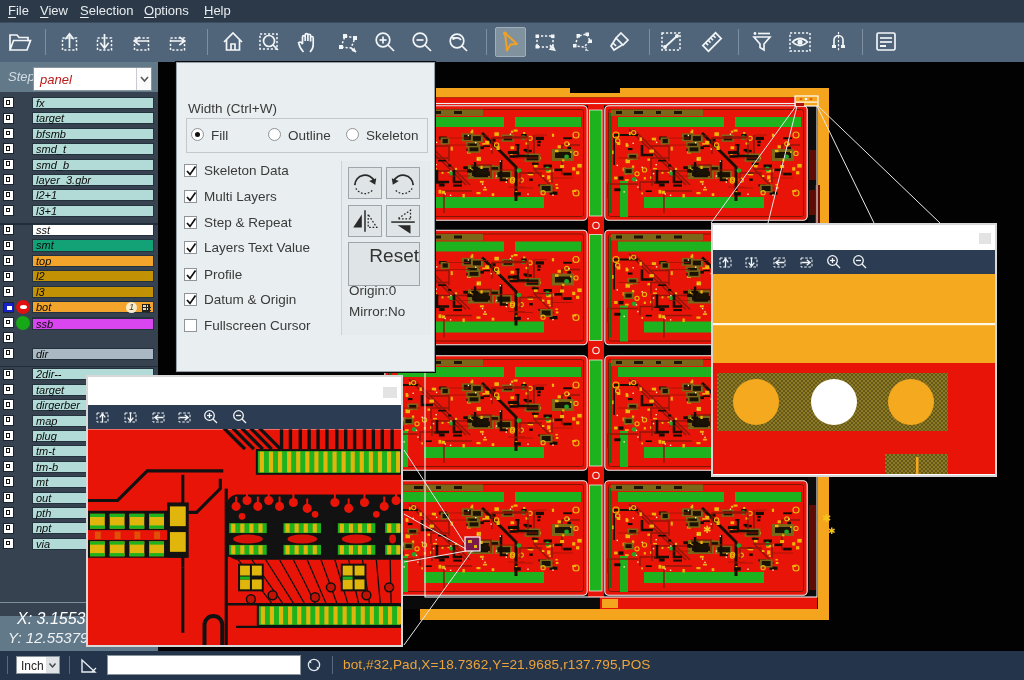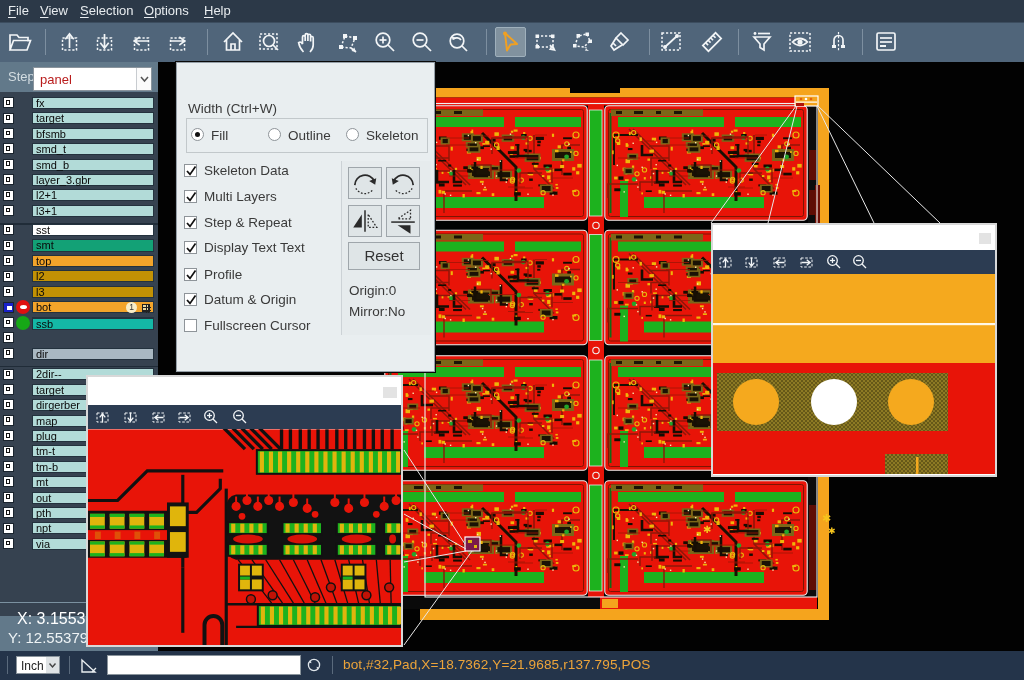--- a/index.html
+++ b/index.html
@@ -1,21 +1,21 @@
 <!DOCTYPE html>
 <html><head><meta charset="utf-8"><style>
 * { margin:0; padding:0; box-sizing:border-box; }
 body { width:1024px; height:680px; font-family:"Liberation Sans",sans-serif; overflow:hidden; background:#000; }
 #app { position:relative; width:1024px; height:680px; }
 #menubar { position:absolute; left:0; top:0; width:1024px; height:22px; background:#2c3948; color:#e8ecef; font-size:13px; }
 #menubar span { position:absolute; top:3px; }
 #menubar u { text-decoration:underline; text-underline-offset:2px; }
 #toolbar { position:absolute; left:0; top:22px; width:1024px; height:40px; background:#50657a; border-top:1px solid #3c4d5f; }
 .ti { position:absolute; }
-#sidebar { position:absolute; left:0; top:62px; width:158px; height:589px; background:#62798a; }
+#sidebar { position:absolute; left:0; top:62px; width:158px; height:589px; background:#62798a;font-style:italic; }
 #layerlist { position:absolute; left:0; top:30px; width:158px; height:524px; background:#364250; }
 .cb { position:absolute; left:3px; width:11px; height:11px; background:#fff; border:1.6px solid #1a242e; }
 .lr { position:absolute; left:32px; width:122px; height:12.2px; border:1px solid #24323e; font-size:11px; line-height:10.5px; color:#0a0a0a; padding-left:3px; }
 #canvas { position:absolute; left:158px; top:62px; width:866px; height:589px; background:#020202; }
 #statusbar { position:absolute; left:0; top:651px; width:1024px; height:29px; background:#24344a; color:#dfe5ea;text-align:right; }
 #dialog { position:absolute; left:176px; top:62px; width:259px; height:310px; background:#e9eef0; border:1px solid #96A0a8; box-shadow:0 0 0 1px #0a0a0a; font-size:13.5px; color:#3a3a3a; }
 .gbtn { position:absolute; background:#dfe5e7; border:1px solid #9fa6ab; }
 .zwin { position:absolute; border:2px solid #d8d8d8; background:#fff; }
 .ztitle { position:absolute; left:0; top:0; width:100%; height:26px; background:#fff; }
 .zbtn { position:absolute; width:14px; height:11px; background:#e3e3e3; }
@@ -544,21 +544,21 @@
             <div style="position:absolute;left:0;top:5px;width:8px;height:1px;background:#222"></div>
           </div></div>
 <div class="cb" style="top:225.0px;background:#fff">
           <div style="position:absolute;left:1.6px;top:1.6px;width:4.8px;height:4.8px;border:1.3px solid #111"></div>
         </div>
 <div style="position:absolute;left:16px;top:223.5px;width:14px;height:14px;border-radius:50%;background:#16a816;z-index:3"></div>
 <div class="lr" style="top:224.7px;background:#13a176"><span>smb</span></div>
 <div class="cb" style="top:240.4px;background:#fff">
           <div style="position:absolute;left:1.6px;top:1.6px;width:4.8px;height:4.8px;border:1.3px solid #111"></div>
         </div>
-<div class="lr" style="top:226px;background:#14b8a6"><span>ssb</span></div>
+<div class="lr" style="top:226px;background:#d946ef"><span>ssb</span></div>
 <div class="cb" style="top:255.9px;background:#fff">
           <div style="position:absolute;left:1.6px;top:1.6px;width:4.8px;height:4.8px;border:1.3px solid #111"></div>
         </div>
 <div class="lr" style="top:255.6px;background:#a9b8c2"><span>dir</span></div>
 <div style="position:absolute;left:0;top:273.6px;width:158px;height:1.5px;background:#202c38"></div>
 <div class="cb" style="top:276.6px;background:#fff">
           <div style="position:absolute;left:1.6px;top:1.6px;width:4.8px;height:4.8px;border:1.3px solid #111"></div>
         </div>
 <div class="lr" style="top:276.3px;background:#b2dbd8"><span>2dir--</span></div>
 <div class="cb" style="top:292.0px;background:#fff">
@@ -654,21 +654,21 @@
           <path d="M2,6 l3,3.4 L10.5,1.5" stroke="#111" stroke-width="1.7" fill="none"></path>
         </svg></div>
 <span style="position:absolute;left:27px;top:126px">Multi Layers</span>
 <div style="position:absolute;left:7px;top:152.5px;width:13px;height:13px;background:#fff;border:1px solid #8e9499"><svg width="12" height="12" viewBox="0 0 12 12">
           <path d="M2,6 l3,3.4 L10.5,1.5" stroke="#111" stroke-width="1.7" fill="none"></path>
         </svg></div>
 <span style="position:absolute;left:27px;top:151.5px">Step &amp; Repeat</span>
 <div style="position:absolute;left:7px;top:178px;width:13px;height:13px;background:#fff;border:1px solid #8e9499"><svg width="12" height="12" viewBox="0 0 12 12">
           <path d="M2,6 l3,3.4 L10.5,1.5" stroke="#111" stroke-width="1.7" fill="none"></path>
         </svg></div>
-<span style="position:absolute;left:27px;top:177px">Display Text Text</span>
+<span style="position:absolute;left:27px;top:177px">Layers Text Value</span>
 <div style="position:absolute;left:7px;top:204.5px;width:13px;height:13px;background:#fff;border:1px solid #8e9499"><svg width="12" height="12" viewBox="0 0 12 12">
           <path d="M2,6 l3,3.4 L10.5,1.5" stroke="#111" stroke-width="1.7" fill="none"></path>
         </svg></div>
 <span style="position:absolute;left:27px;top:203.5px">Profile</span>
 <div style="position:absolute;left:7px;top:230px;width:13px;height:13px;background:#fff;border:1px solid #8e9499"><svg width="12" height="12" viewBox="0 0 12 12">
           <path d="M2,6 l3,3.4 L10.5,1.5" stroke="#111" stroke-width="1.7" fill="none"></path>
         </svg></div>
 <span style="position:absolute;left:27px;top:229px">Datum &amp; Origin</span>
 <div style="position:absolute;left:7px;top:256px;width:13px;height:13px;background:#fff;border:1px solid #8e9499"></div>
 <span style="position:absolute;left:27px;top:255px">Fullscreen Cursor</span>
@@ -687,21 +687,21 @@
  <div class="gbtn" style="left:171px;top:142px;width:34px;height:32px"><svg width="32" height="30" viewBox="0 0 28 28">
           <line x1="14" y1="4" x2="14" y2="24" stroke="#2a2a2a" stroke-width="1.4"></line>
           <path d="M11,8 L11,20 L3,20 Z" fill="#2a2a2a"></path>
           <path d="M17,8 L17,20 L25,20 Z" stroke="#2a2a2a" stroke-width="1.2" fill="none" stroke-dasharray="1.6,1.6"></path>
         </svg></div>
  <div class="gbtn" style="left:209px;top:142px;width:34px;height:32px"><svg width="32" height="30" viewBox="0 0 28 28">
           <line x1="3" y1="15" x2="25" y2="15" stroke="#2a2a2a" stroke-width="1.4"></line>
           <path d="M21,12 L9,12 L21,4 Z" stroke="#2a2a2a" stroke-width="1.2" fill="none" stroke-dasharray="1.6,1.6"></path>
           <path d="M21,18 L9,18 L21,26 Z" fill="#2a2a2a"></path>
         </svg></div>
- <div class="gbtn" style="left:171px;top:179px;width:72px;height:28px;font-size:15px;color:#333;text-align:center;line-height:26px">Reset</div>
+ <div class="gbtn" style="left:171px;top:179px;width:72px;height:44px;font-size:19px;color:#333;text-align:right;line-height:26px">Reset</div>
  <div style="position:absolute;left:172px;top:220px">Origin:0</div>
  <div style="position:absolute;left:172px;top:241px">Mirror:No</div>
 </div>
 
 <div class="zwin" id="lwin" style="left:86px;top:375px;width:317px;height:272px">
  <div class="ztitle" style="height:28px">
         <div class="zbtn" style="right:4px;top:10px"></div>
       </div>
  <div class="ztool" style="top:28px">
         <svg style="position:absolute;left:6px;top:3px" width="18" height="18" viewBox="0 0 18 18">

